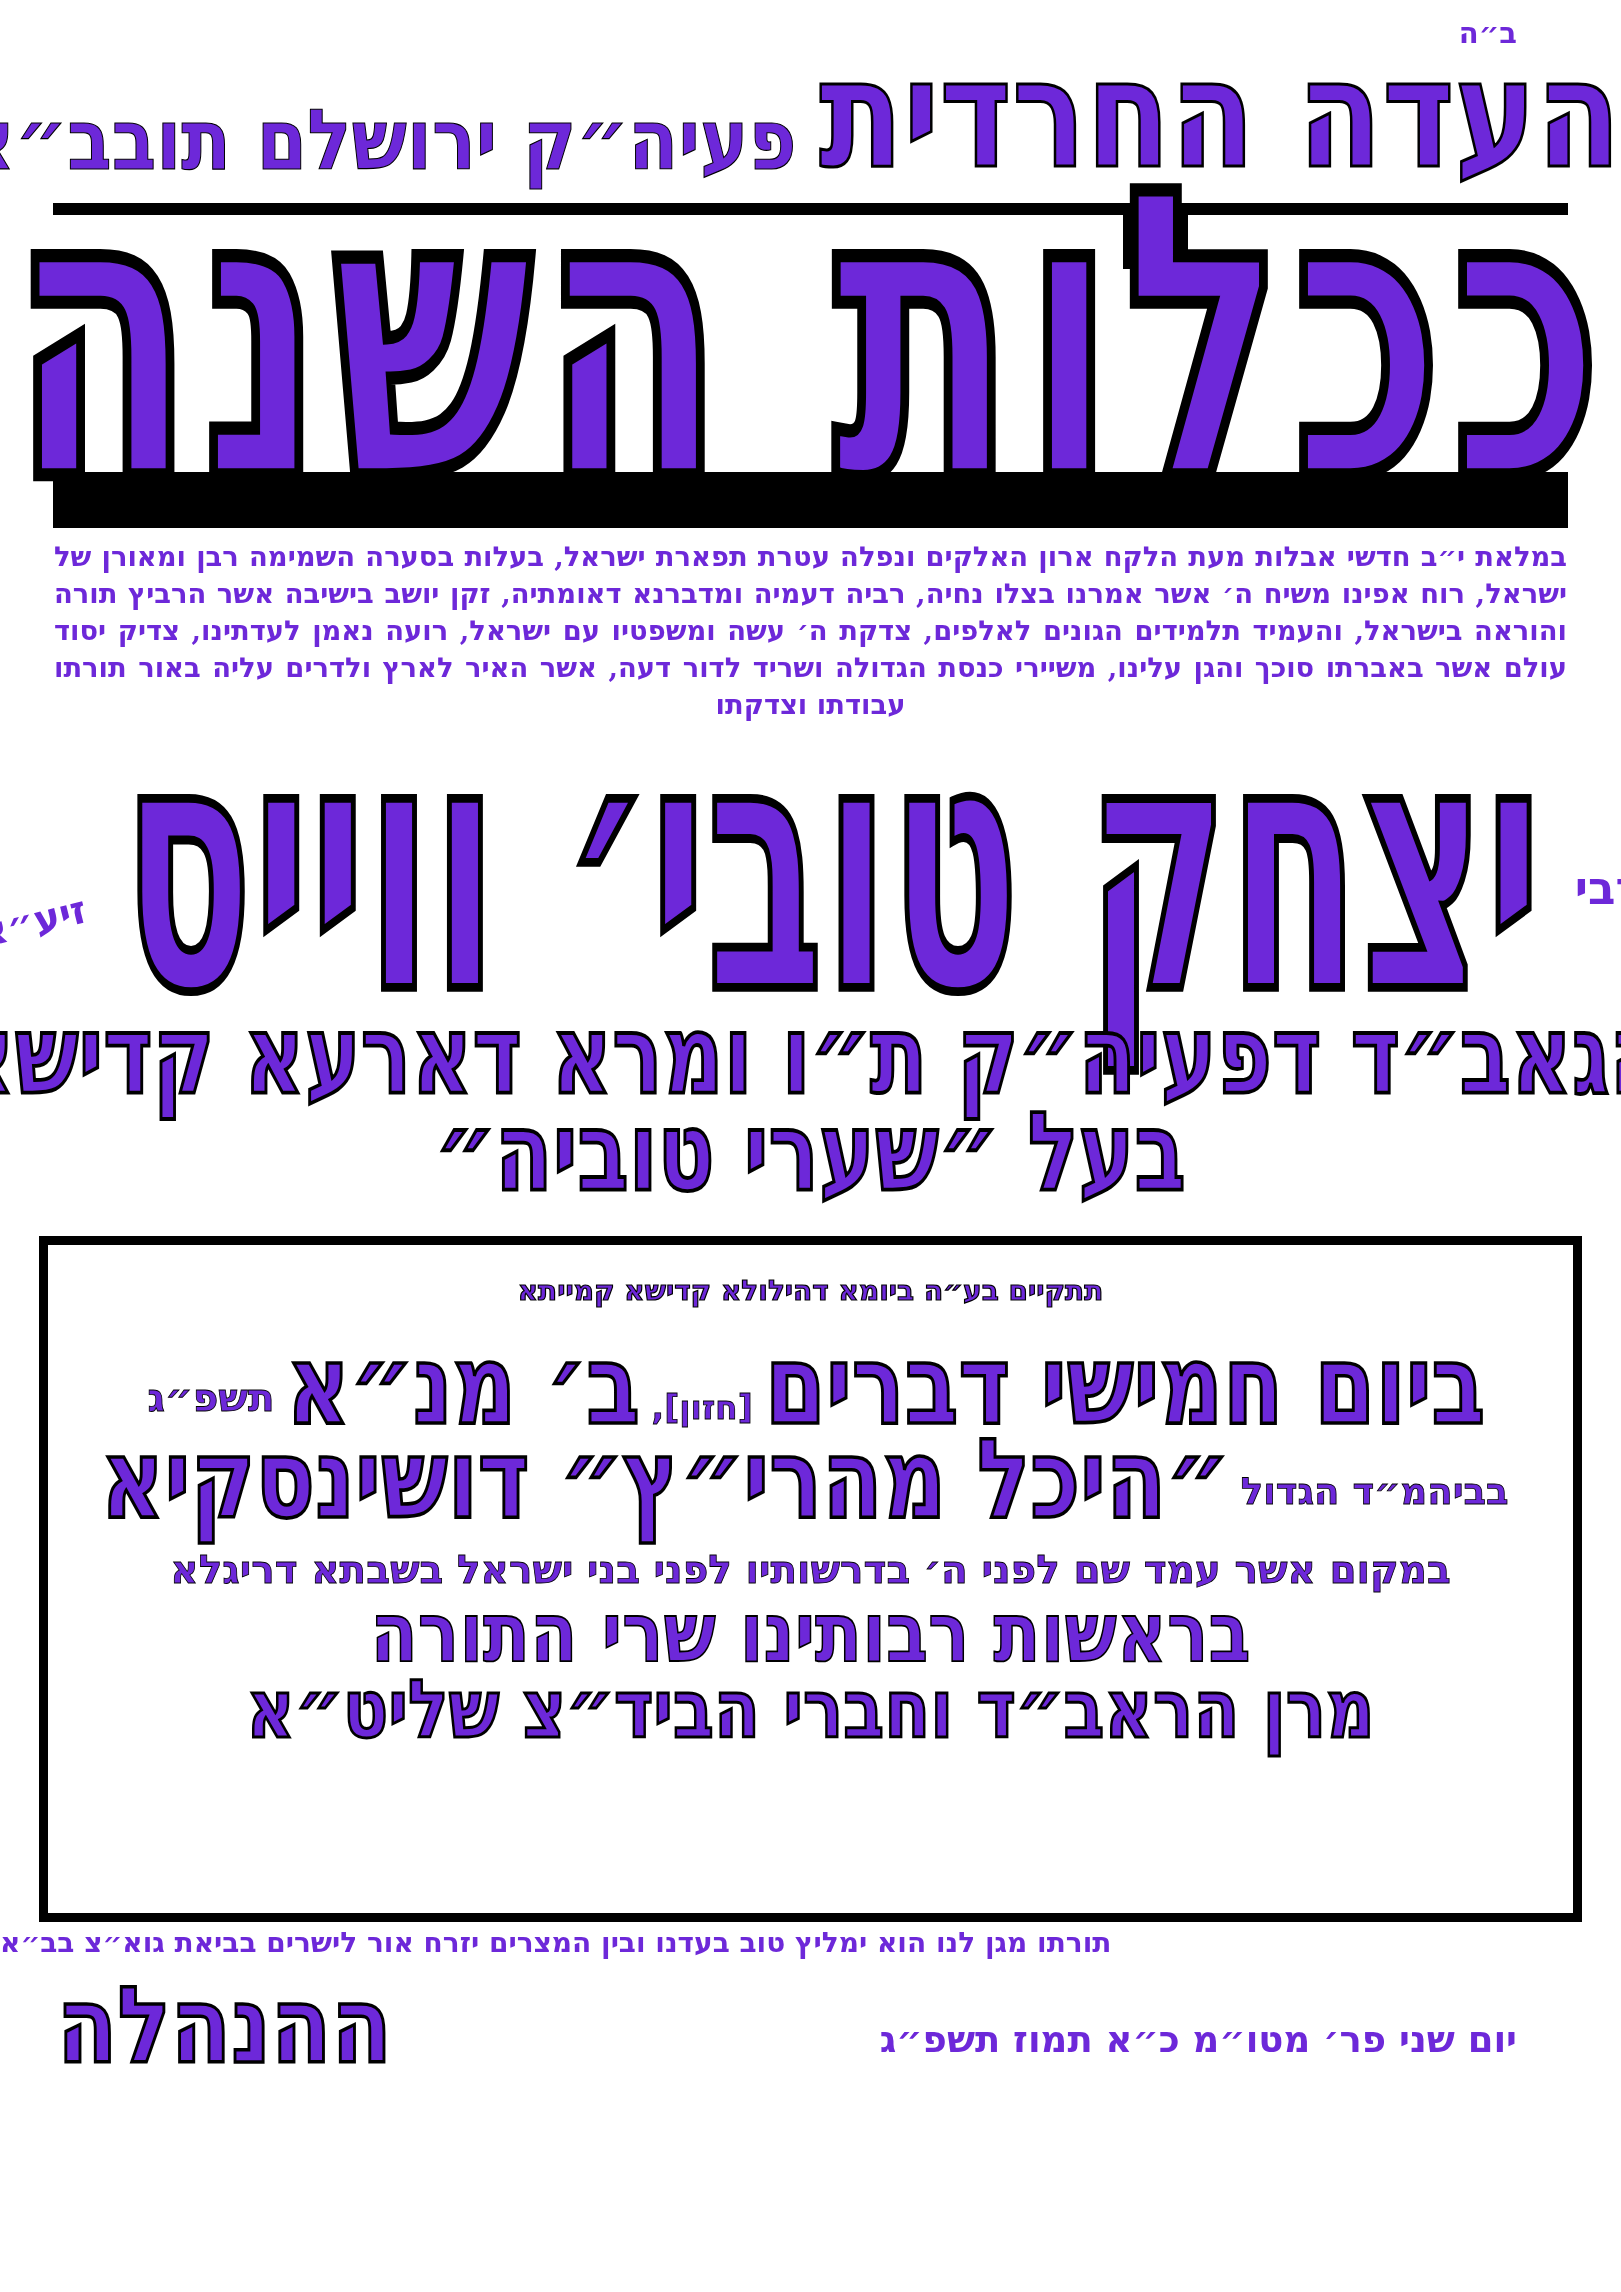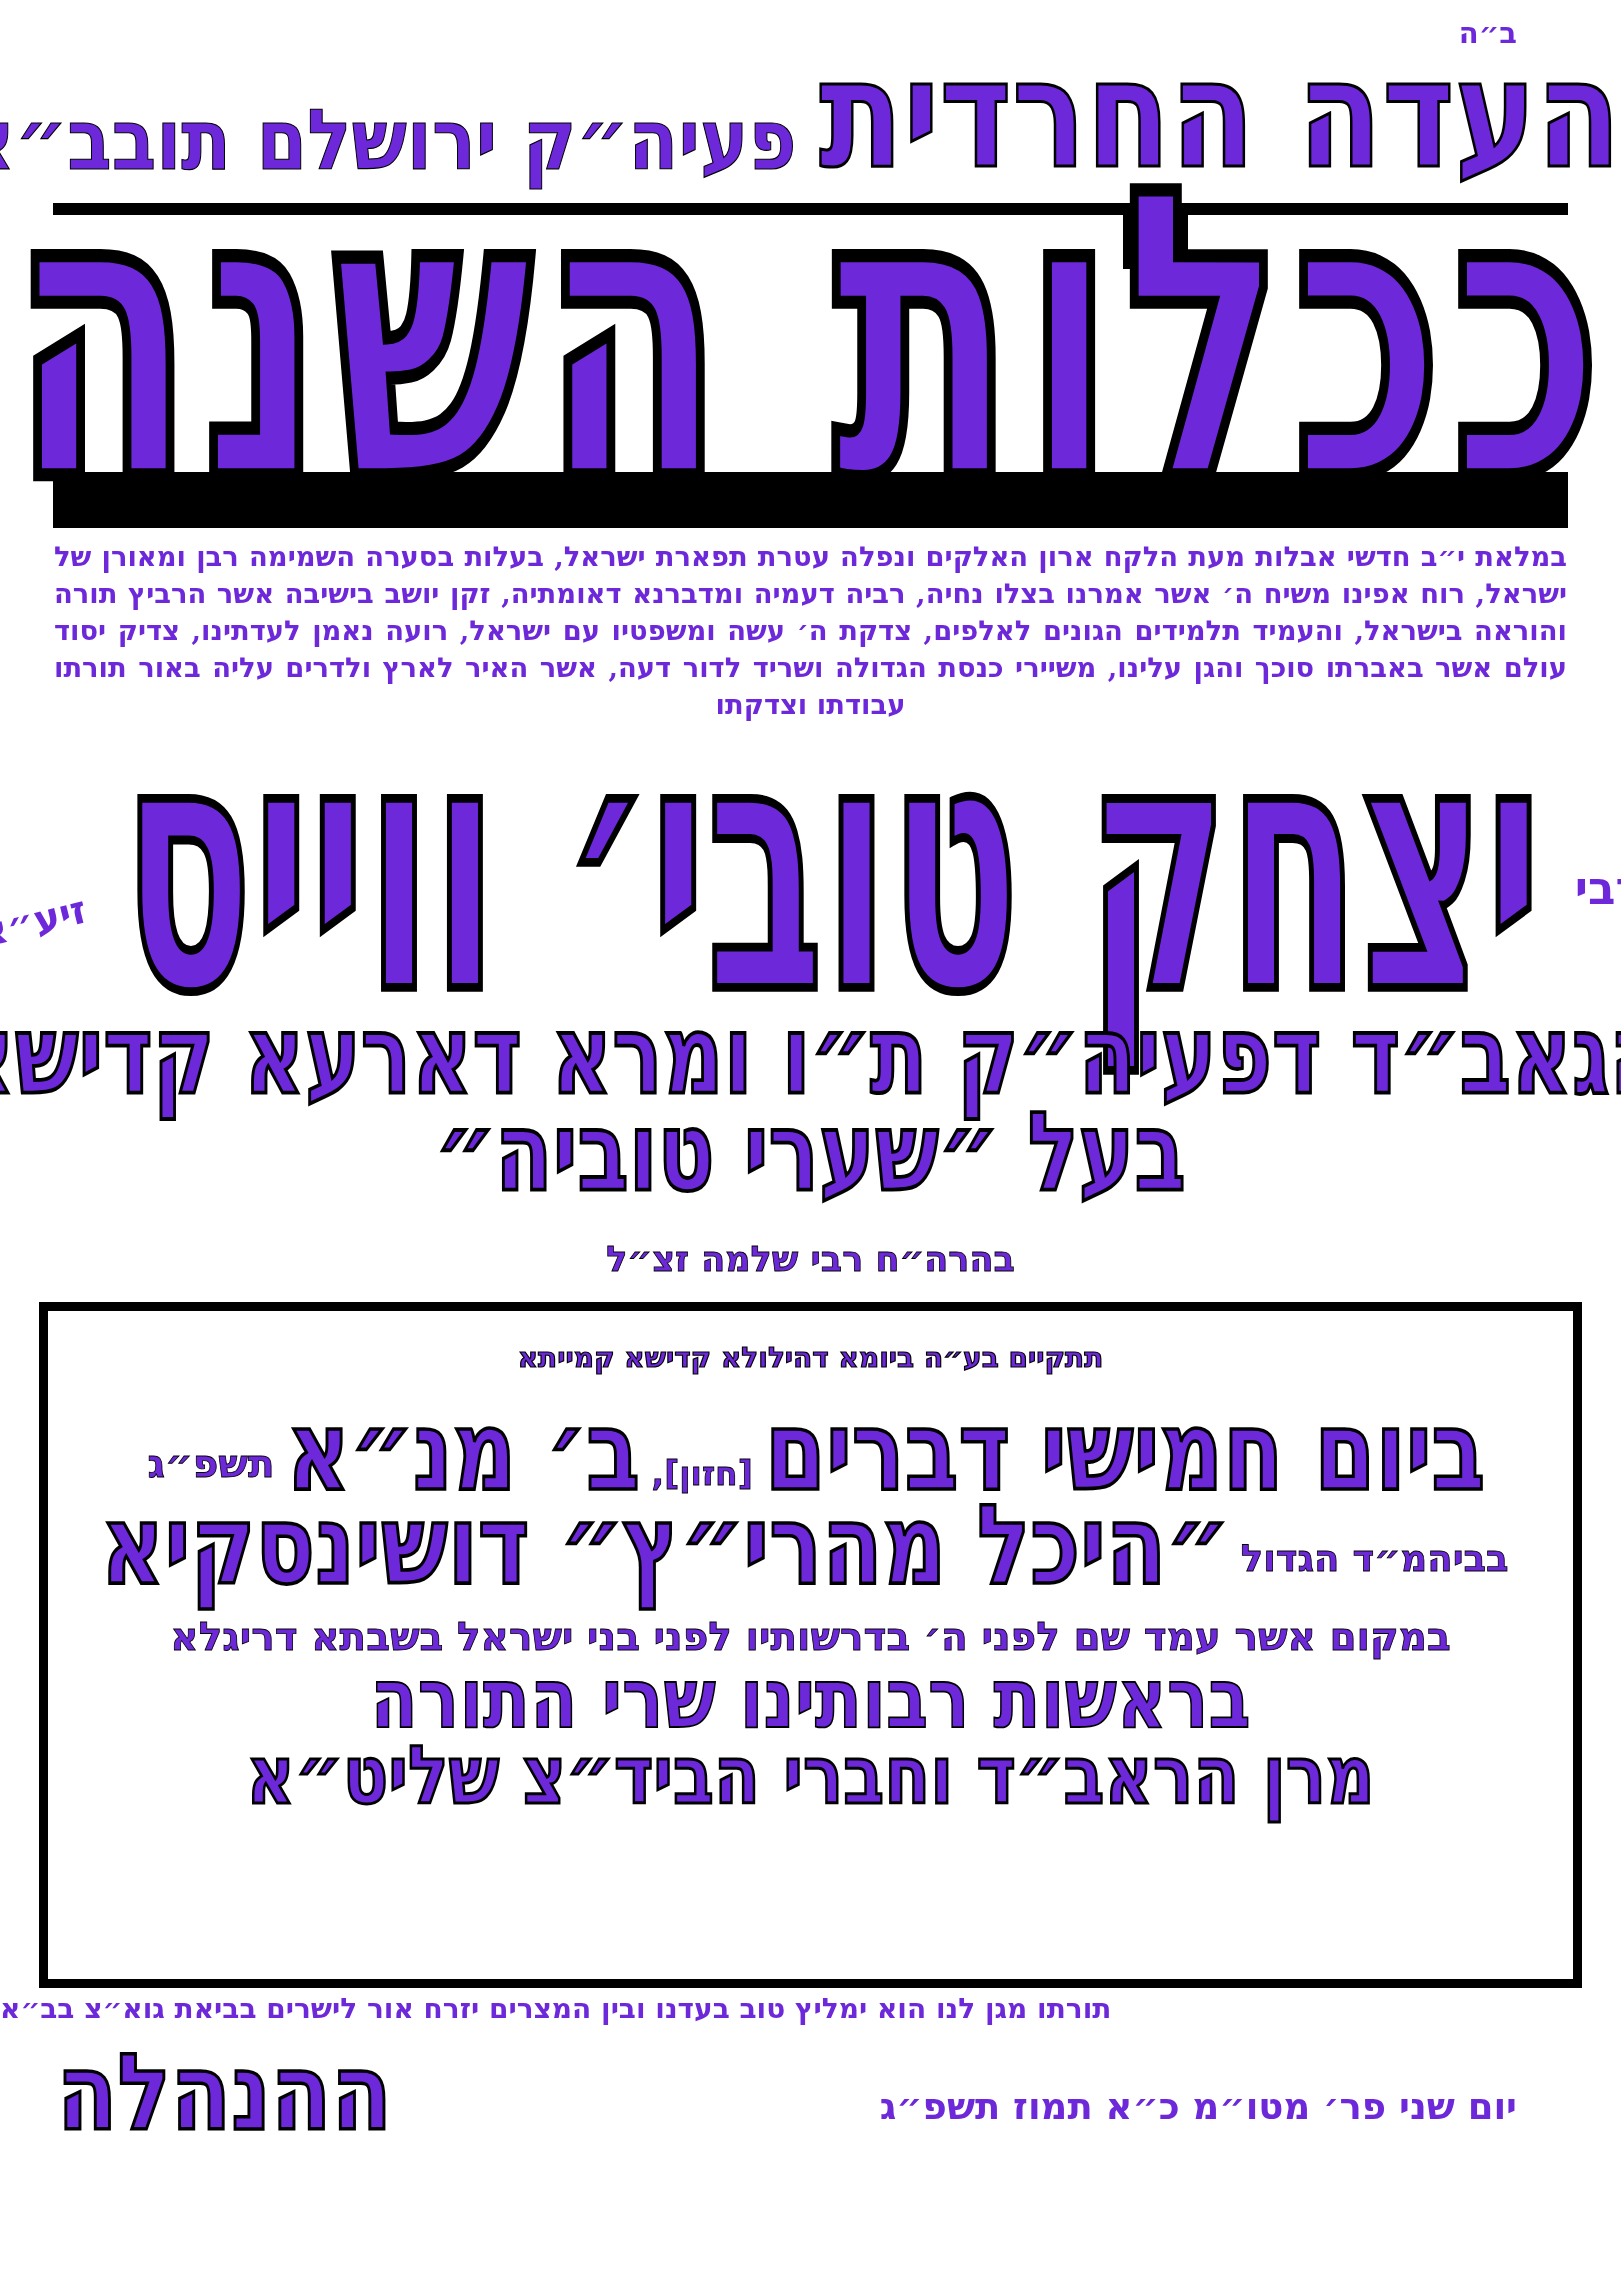--- a/index.html
+++ b/index.html
@@ -313,21 +313,20 @@
   </div>
 
   <div class="subheading">
     <span class="stretch">הגאב״ד דפעיה״ק ת״ו ומרא דארעא קדישא</span>
   </div>
 
   <div class="subheading">
     <span class="stretch">בעל ״שערי טוביה״</span>
   </div>
 
-  <div class="lineage">בהרה״ח רבי שלמה זצ״ל</div>
 
   <div class="event-box">
     <div class="event-subtitle">תתקיים בע״ה ביומא דהילולא קדישא קמייתא</div>
 
     <div class="event-line event-when">
       <span class="stretch big-seg">ביום חמישי דברים</span>
       <span class="small-seg">[חזון],</span>
       <span class="stretch big-seg">ב׳ מנ״א</span>
       <span class="small-seg year-seg">תשפ״ג</span>
     </div>

